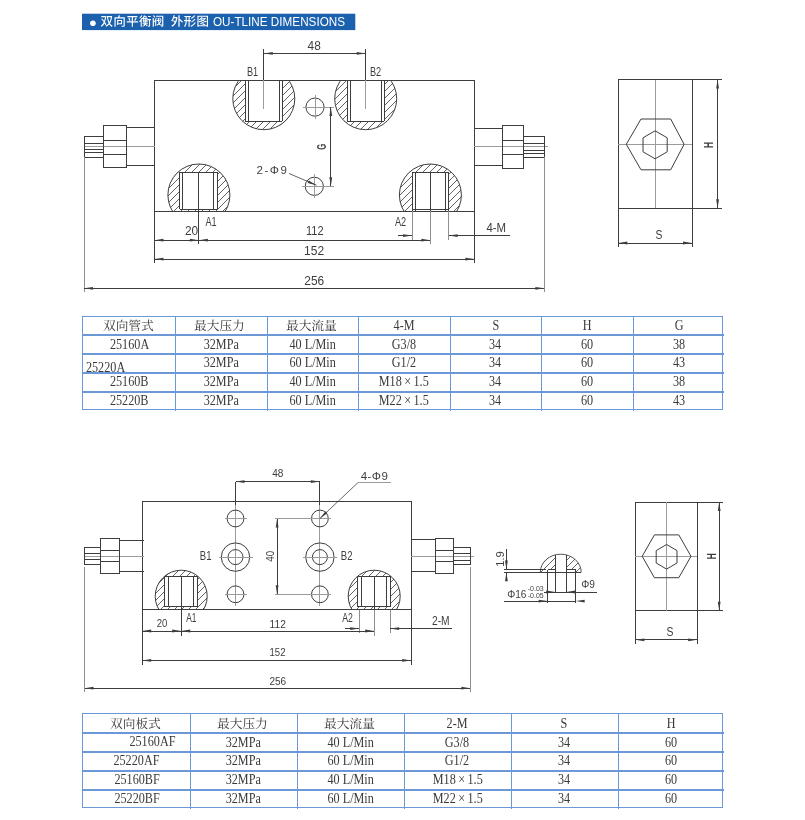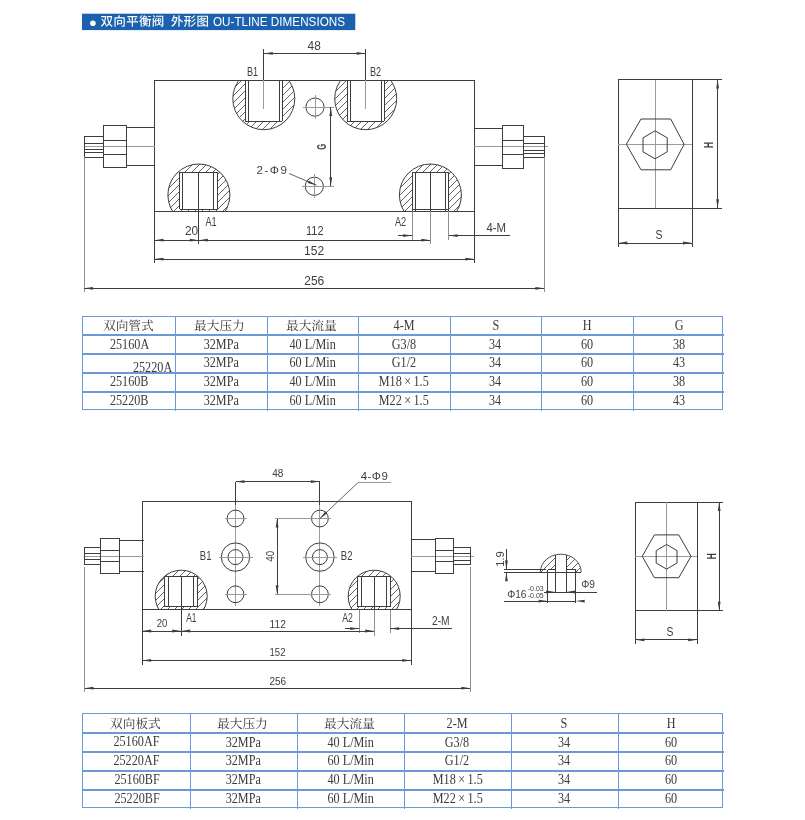--- a/index.html
+++ b/index.html
@@ -421,21 +421,21 @@
         </div>
         <div style="position:absolute;left:366.3px;top:18.8px;width:91.6px;height:18.8px;display:flex;align-items:center;justify-content:center;font-family:'Liberation Serif',serif;font-size:14px;color:#3a3a3a">
           <span style="transform:scaleX(0.87)">34</span>
         </div>
         <div style="position:absolute;left:457.9px;top:18.8px;width:91.6px;height:18.8px;display:flex;align-items:center;justify-content:center;font-family:'Liberation Serif',serif;font-size:14px;color:#3a3a3a">
           <span style="transform:scaleX(0.87)">60</span>
         </div>
         <div style="position:absolute;left:549.4px;top:18.8px;width:91.6px;height:18.8px;display:flex;align-items:center;justify-content:center;font-family:'Liberation Serif',serif;font-size:14px;color:#3a3a3a">
           <span style="transform:scaleX(0.87)">38</span>
         </div>
-        <div style="position:absolute;left:0.0px;top:37.6px;width:91.6px;height:28px;display:flex;align-items:center;justify-content:flex-end;font-family:'Liberation Serif',serif;font-size:14px;color:#3a3a3a">
+        <div style="position:absolute;left:0.0px;top:37.6px;width:91.6px;height:28px;display:flex;align-items:center;justify-content:flex-start;font-family:'Liberation Serif',serif;font-size:14px;color:#3a3a3a">
           <span style="transform:scaleX(0.87)">25220A</span>
         </div>
         <div style="position:absolute;left:91.6px;top:37.6px;width:91.6px;height:18.8px;display:flex;align-items:center;justify-content:center;font-family:'Liberation Serif',serif;font-size:14px;color:#3a3a3a">
           <span style="transform:scaleX(0.87)">32MPa</span>
         </div>
         <div style="position:absolute;left:183.1px;top:37.6px;width:91.6px;height:18.8px;display:flex;align-items:center;justify-content:center;font-family:'Liberation Serif',serif;font-size:14px;color:#3a3a3a">
           <span style="transform:scaleX(0.87)">60 L/Min</span>
         </div>
         <div style="position:absolute;left:274.7px;top:37.6px;width:91.6px;height:18.8px;display:flex;align-items:center;justify-content:center;font-family:'Liberation Serif',serif;font-size:14px;color:#3a3a3a">
           <span style="transform:scaleX(0.87)">G1/2</span>
@@ -560,21 +560,21 @@
         </div>
         <div style="position:absolute;left:320.5px;top:0;width:106.8px;height:18.9px;display:flex;align-items:center;justify-content:center;font-family:'Liberation Serif',serif;font-size:14px;color:#3a3a3a">
           <span style="transform:scaleX(0.87)">2-M</span>
         </div>
         <div style="position:absolute;left:427.3px;top:0;width:106.8px;height:18.9px;display:flex;align-items:center;justify-content:center;font-family:'Liberation Serif',serif;font-size:14px;color:#3a3a3a">
           <span style="transform:scaleX(0.87)">S</span>
         </div>
         <div style="position:absolute;left:534.2px;top:0;width:106.8px;height:18.9px;display:flex;align-items:center;justify-content:center;font-family:'Liberation Serif',serif;font-size:14px;color:#3a3a3a">
           <span style="transform:scaleX(0.87)">H</span>
         </div>
-        <div style="position:absolute;left:0.0px;top:18.9px;width:106.8px;height:17px;display:flex;align-items:center;justify-content:center;font-family:'Liberation Serif',serif;font-size:14px;color:#3a3a3a">
+        <div style="position:absolute;left:16px;top:18.9px;width:106.8px;height:17px;display:flex;align-items:center;justify-content:center;font-family:'Liberation Serif',serif;font-size:14px;color:#3a3a3a">
           <span style="transform:scaleX(0.87)">25160AF</span>
         </div>
         <div style="position:absolute;left:106.8px;top:18.9px;width:106.8px;height:18.9px;display:flex;align-items:center;justify-content:center;font-family:'Liberation Serif',serif;font-size:14px;color:#3a3a3a">
           <span style="transform:scaleX(0.87)">32MPa</span>
         </div>
         <div style="position:absolute;left:213.7px;top:18.9px;width:106.8px;height:18.9px;display:flex;align-items:center;justify-content:center;font-family:'Liberation Serif',serif;font-size:14px;color:#3a3a3a">
           <span style="transform:scaleX(0.87)">40 L/Min</span>
         </div>
         <div style="position:absolute;left:320.5px;top:18.9px;width:106.8px;height:18.9px;display:flex;align-items:center;justify-content:center;font-family:'Liberation Serif',serif;font-size:14px;color:#3a3a3a">
           <span style="transform:scaleX(0.87)">G3/8</span>

